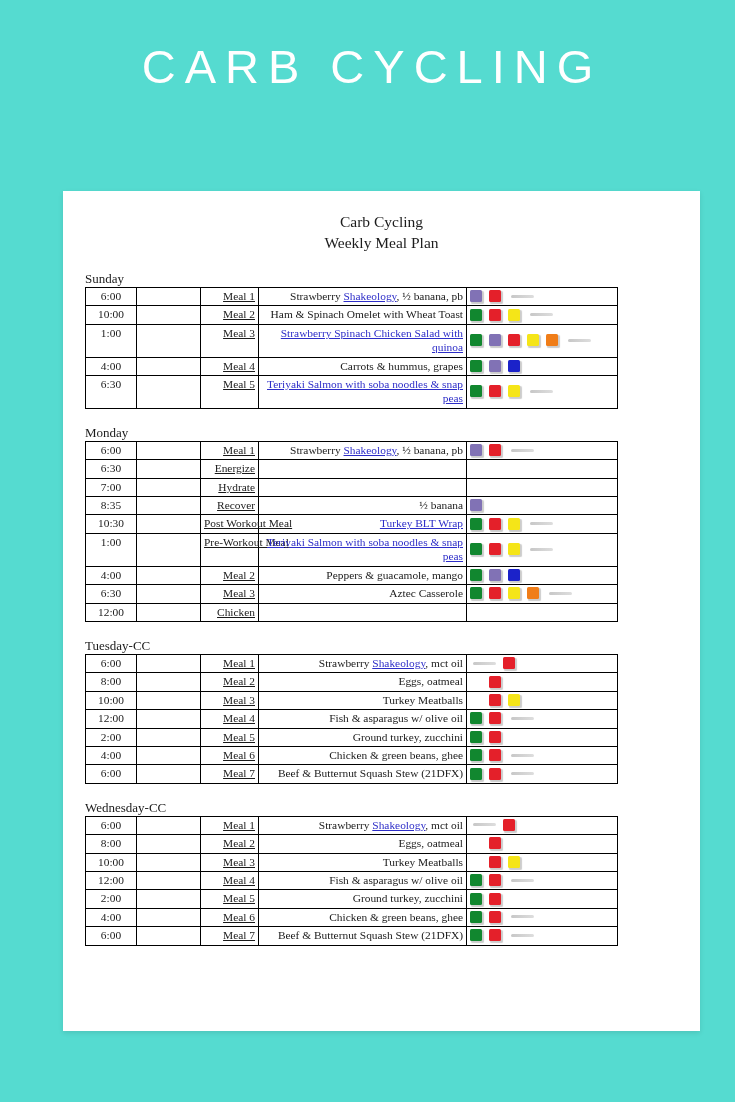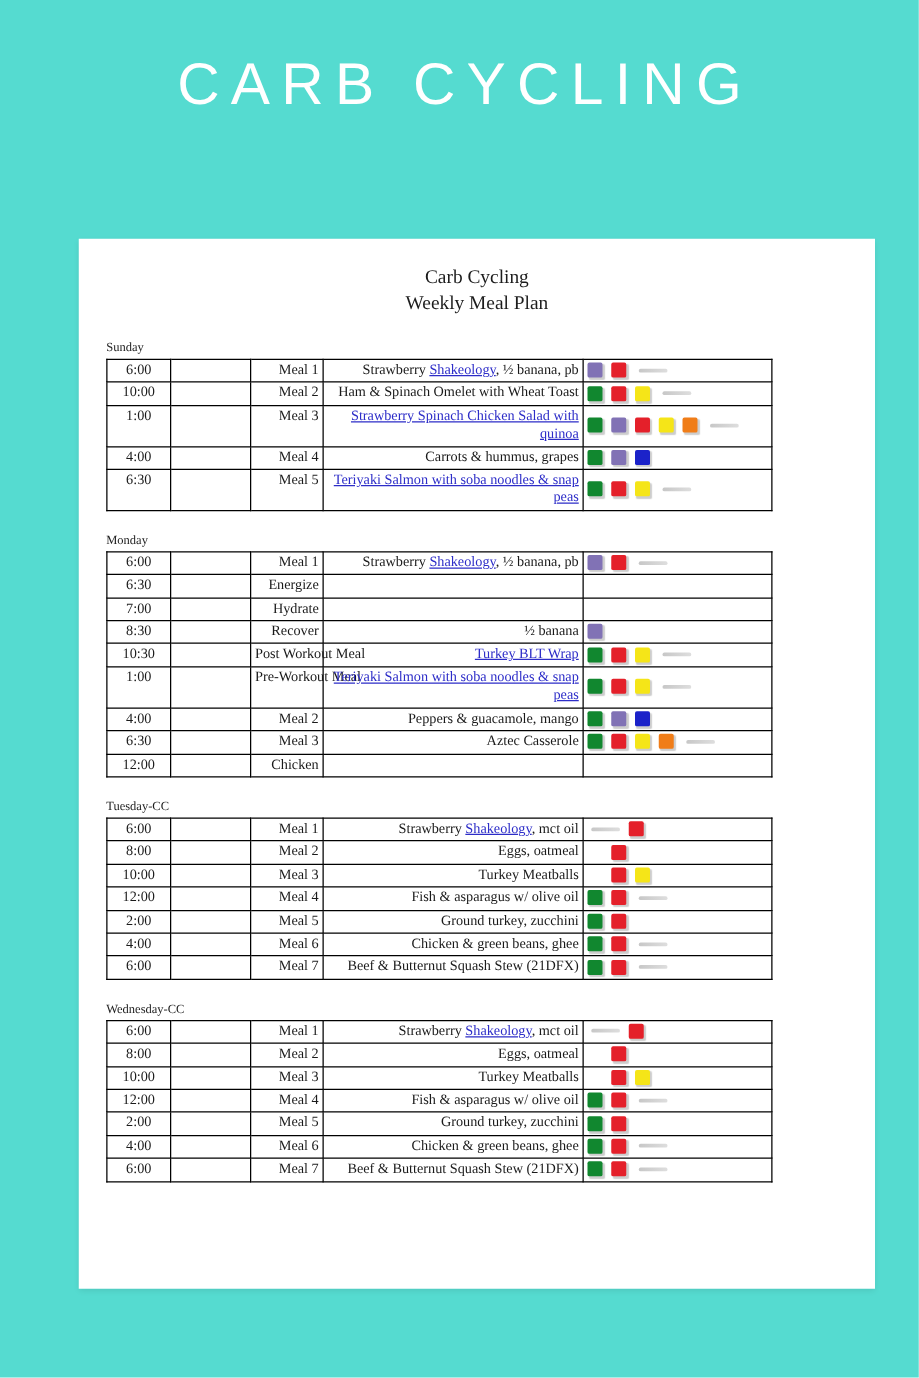--- a/index.html
+++ b/index.html
@@ -56,21 +56,21 @@
     font-family: "Liberation Serif", serif;
   }
 
   
   .day-block {
     margin: 0 0 0 22px;
     width: 532px;
   }
   .day-block.first { margin-top: 18px; }
   .day-label {
-    font-size: 10px;
+    font-size: 13px;
     line-height: 15px;
     color: #1c1c1c;
     padding-bottom: 1px;
     font-family: "Liberation Serif", serif;
   }
 
   table.day-table {
     border-collapse: collapse;
     width: 532px;
     table-layout: fixed;
@@ -88,21 +88,21 @@
   }
 
   col.c-time   { width: 51px; }
   col.c-blank  { width: 64px; }
   col.c-meal   { width: 58px; }
   col.c-desc   { width: 208px; }
   col.c-marks  { width: 151px; }
 
   td.time  { text-align: center; }
   td.blank { }
-  td.meal  { text-align: right; white-space: nowrap; }
+  td.meal  { text-align: right; white-space: nowrap; text-decoration: underline; }
   td.desc  { text-align: right; }
   td.marks { padding: 2px 2px 2px 6px; }
 
   a.doclink {
     color: #2d2dc8;
     text-decoration: underline;
   }
 
   
   .marks-row {
@@ -270,21 +270,21 @@
             <tr>
               <td class="time">7:00</td>
               <td class="blank">&nbsp;</td>
               <td class="meal">Hydrate</td>
               <td class="desc">&nbsp;</td>
               <td class="marks">
                 <div class="marks-row">&nbsp;</div>
               </td>
             </tr>
             <tr>
-              <td class="time">8:30</td>
+              <td class="time">8:35</td>
               <td class="blank">&nbsp;</td>
               <td class="meal">Recover</td>
               <td class="desc"><span>½ banana</span></td>
               <td class="marks">
                 <div class="marks-row">
                   <span class="sq purple"></span>
                 </div>
               </td>
             </tr>
             <tr>

